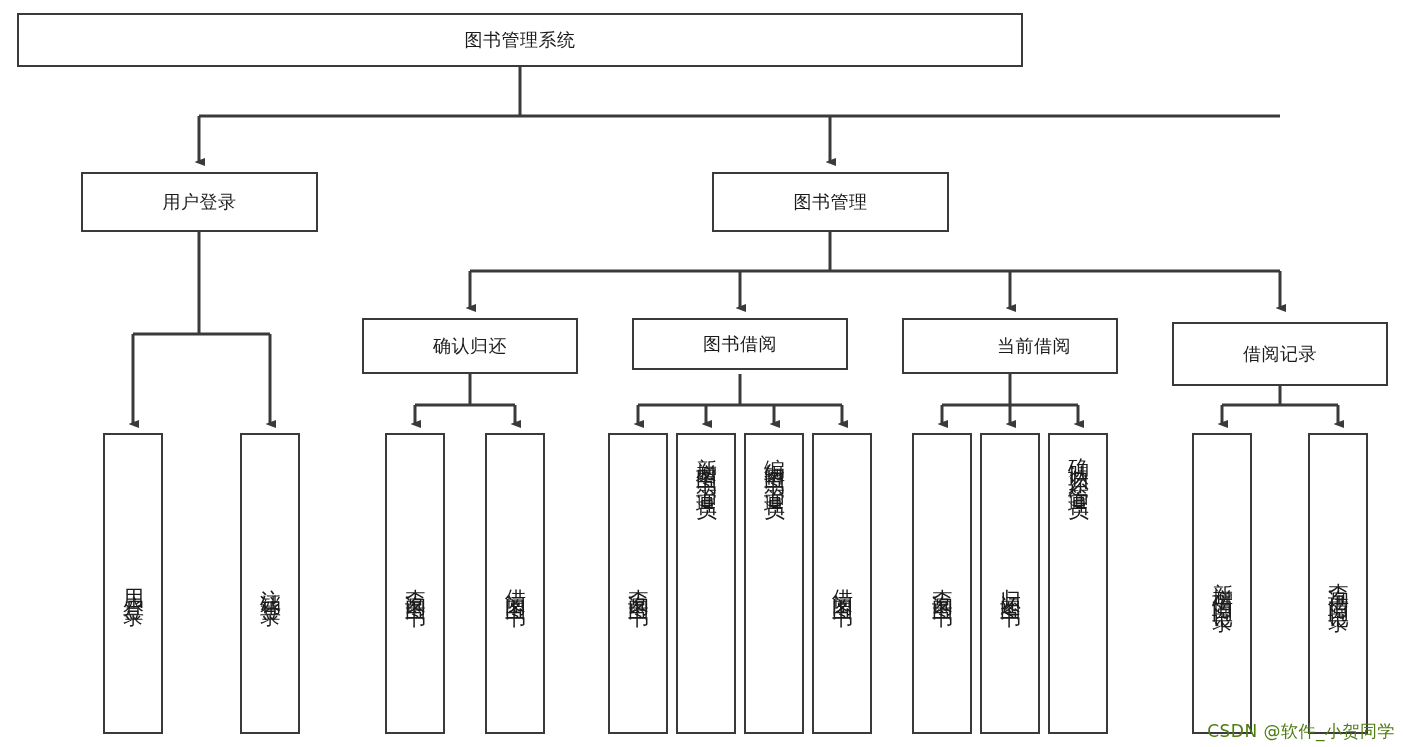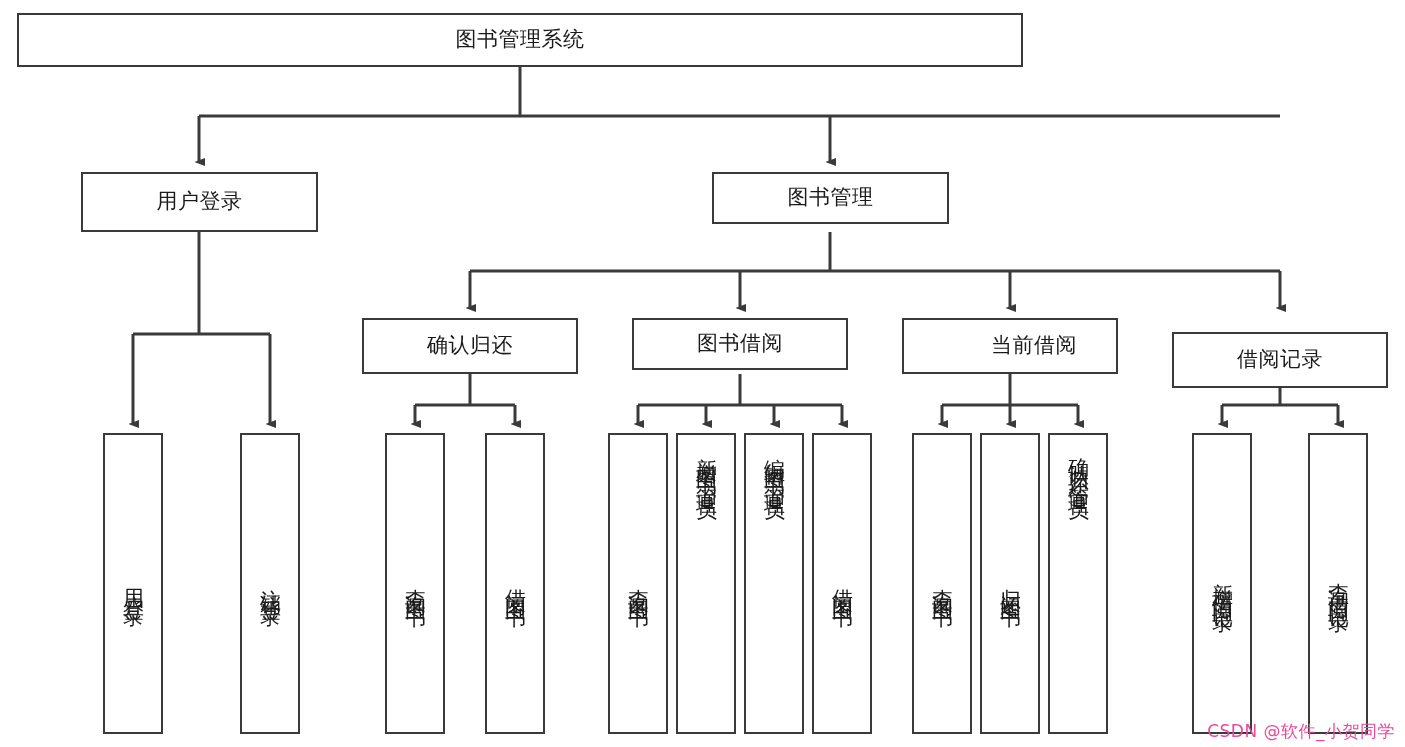--- a/index.html
+++ b/index.html
@@ -29,21 +29,21 @@
     position: absolute;
     box-sizing: border-box;
     border: 2px solid #3a3a3a;
     background: #ffffff;
     display: flex;
     align-items: center;
     justify-content: center;
     color: #1b1b1b;
   }
   .node .label-h {
-    font-size: 21px;
+    font-size: 18px;
     line-height: 1.2;
     letter-spacing: 0.5px;
     white-space: nowrap;
   }
   .node.vert {
     align-items: flex-start;
     justify-content: center;
     padding-top: 0;
   }
   .node.vert .label-v {
@@ -65,21 +65,21 @@
   .vwrap.top {
     align-items: flex-start;
     padding-top: 6px;
     box-sizing: border-box;
   }
   .watermark {
     position: absolute;
     right: 10px;
     bottom: 4px;
     font-size: 17px;
-    color: #ec4899;
+    color: #4d7c0f;
     white-space: nowrap;
     letter-spacing: 0.5px;
   }
 </style>
 </head>
 <body>
 
 <div id="canvas">
 
   <svg class="edges" viewBox="0 0 1405 747">
@@ -133,37 +133,37 @@
   </svg>
 
   <div class="node" style="left:17px; top:13px; width:1006px; height:54px;">
     <span class="label-h">图书管理系统</span>
   </div>
 
   <div class="node" style="left:81px; top:172px; width:237px; height:60px;">
     <span class="label-h">用户登录</span>
   </div>
 
-  <div class="node" style="left:712px; top:172px; width:237px; height:52px;">
+  <div class="node" style="left:712px; top:172px; width:237px; height:60px;">
     <span class="label-h">图书管理</span>
   </div>
 
   <div class="node" style="left:362px; top:318px; width:216px; height:56px;">
     <span class="label-h">确认归还</span>
   </div>
 
   <div class="node" style="left:632px; top:318px; width:216px; height:52px;">
     <span class="label-h">图书借阅</span>
   </div>
 
   <div class="node" style="left:902px; top:318px; width:216px; height:56px;padding-left:48px;">
     <span class="label-h">当前借阅</span>
   </div>
 
-  <div class="node" style="left:1172px; top:332px; width:216px; height:56px;justify-content:center;">
+  <div class="node" style="left:1172px; top:322px; width:216px; height:64px;justify-content:center;">
     <span class="label-h">借阅记录</span>
   </div>
 
   <div class="node vert" style="left:103px; top:433px; width:60px; height:301px;">
     <span class="vwrap">
         <span class="label-v">用户登录</span>
       </span>
   </div>
 
   <div class="node vert" style="left:240px; top:433px; width:60px; height:301px;">

